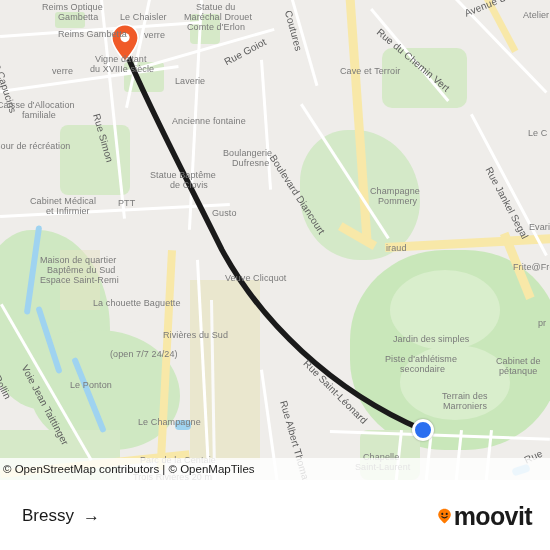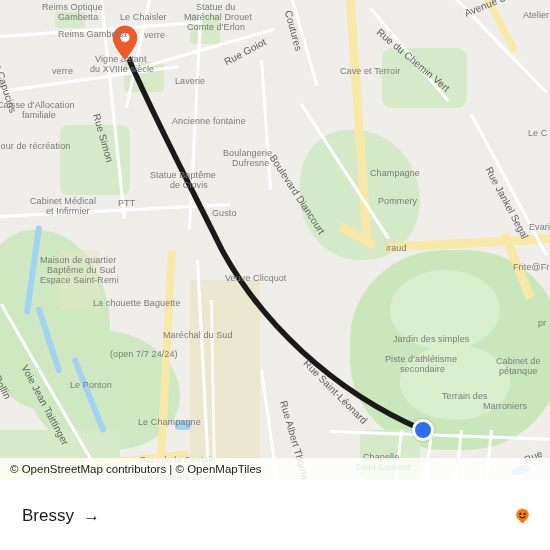--- a/index.html
+++ b/index.html
@@ -78,21 +78,21 @@
     cursor: pointer;
     box-shadow: 0 1px 3px rgba(0,0,0,.25);
   }
 
   
   #attribution {
     position: absolute; left: 0; bottom: 0;
     width: 550px; height: 22px;
     background: rgba(255,255,255,.80);
     display: flex; align-items: center;
-    padding-left: 10px;
+    padding-left: 3px;
     font-size: 11.5px;
     color: #1a1a1a;
     font-family: "Liberation Sans", sans-serif;
   }
 
   
   #footer {
     position: absolute; left: 0; top: 480px;
     width: 550px; height: 70px;
     background: #ffffff;
@@ -223,45 +223,45 @@
       <div class="lbl street" style="left: 96px; top: 108px; transform: rotate(74deg); transform-origin: 0px 50%;">Rue Simon</div>
       <div class="lbl poi" style="left: 223px; top: 148px;">Boulangerie</div>
       <div class="lbl poi" style="left: 232px; top: 158px;">Dufresne</div>
       <div class="lbl poi" style="left: 150px; top: 170px;">Statue Baptême</div>
       <div class="lbl poi" style="left: 170px; top: 180px;">de Clovis</div>
       <div class="lbl poi" style="left: 30px; top: 196px;">Cabinet Médical</div>
       <div class="lbl poi" style="left: 46px; top: 206px;">et Infirmier</div>
       <div class="lbl poi" style="left: 118px; top: 198px;">PTT</div>
       <div class="lbl poi" style="left: 212px; top: 208px;">Gusto</div>
       <div class="lbl street" style="left: 272px; top: 150px; transform: rotate(57deg); transform-origin: 0px 50%;">Boulevard Diancourt</div>
-      <div class="lbl poi" style="left: 370px; top: 168px;">Champagne</div>
+      <div class="lbl poi" style="left: 370px; top: 186px;">Champagne</div>
       <div class="lbl poi" style="left: 378px; top: 196px;">Pommery</div>
       <div class="lbl street" style="left: 488px; top: 162px; transform: rotate(62deg); transform-origin: 0px 50%;">Rue Jankel Segal</div>
       <div class="lbl poi" style="left: 529px; top: 222px;">Evari</div>
       <div class="lbl poi" style="left: 40px; top: 255px;">Maison de quartier</div>
       <div class="lbl poi" style="left: 47px; top: 265px;">Baptême du Sud</div>
       <div class="lbl poi" style="left: 40px; top: 275px;">Espace Saint-Remi</div>
       <div class="lbl poi" style="left: 225px; top: 273px;">Veuve Clicquot</div>
       <div class="lbl poi" style="left: 386px; top: 243px;">iraud</div>
       <div class="lbl poi" style="left: 513px; top: 262px;">Frite@Fre</div>
       <div class="lbl poi" style="left: 93px; top: 298px;">La chouette Baguette</div>
       <div class="lbl poi" style="left: 110px; top: 308px; margin-top: 41px;">(open 7/7 24/24)</div>
-      <div class="lbl poi" style="left: 163px; top: 330px;">Maréchal du Sud</div>
+      <div class="lbl poi" style="left: 163px; top: 330px;">Rivières du Sud</div>
       <div class="lbl poi" style="left: 393px; top: 334px;">Jardin des simples</div>
       <div class="lbl poi" style="left: 385px; top: 354px;">Piste d'athlétisme</div>
       <div class="lbl poi" style="left: 400px; top: 364px;">secondaire</div>
       <div class="lbl poi" style="left: 496px; top: 356px;">Cabinet de</div>
       <div class="lbl poi" style="left: 499px; top: 366px; text-align: right;">pétanque</div>
       <div class="lbl poi" style="left: 538px; top: 318px;">pr</div>
       <div class="lbl street" style="left: 24px; top: 360px; transform: rotate(62deg); transform-origin: 0px 50%;">Voie Jean Taittinger</div>
       <div class="lbl street" style="left: -8px; top: 362px; transform: rotate(62deg); transform-origin: 0px 50%;">n-Rollin</div>
       <div class="lbl poi" style="left: 70px; top: 380px;">Le Ponton</div>
       <div class="lbl poi" style="left: 138px; top: 417px;">Le Champagne</div>
       <div class="lbl poi" style="left: 442px; top: 391px;">Terrain des</div>
-      <div class="lbl poi" style="left: 443px; top: 401px; margin-left: 40px;">Marroniers</div>
+      <div class="lbl poi" style="left: 443px; top: 401px;">Marroniers</div>
       <div class="lbl street" style="left: 305px; top: 356px; transform: rotate(45deg); transform-origin: 0px 50%;">Rue Saint-Léonard</div>
       <div class="lbl street" style="left: 283px; top: 395px; transform: rotate(74deg); transform-origin: 0px 50%;">Rue Albert Thomas</div>
       <div class="lbl poi" style="left: 363px; top: 452px; text-align: center;">Chapelle</div>
       <div class="lbl poi" style="left: 355px; top: 462px;">Saint-Laurent</div>
       <div class="lbl street" style="left: 525px; top: 455px; transform: rotate(-25deg); transform-origin: 0px 50%;">Rue</div>
       <div class="lbl poi" style="left: 140px; top: 455px;">Parc de la Centaie</div>
       <div class="lbl poi" style="left: 133px; top: 472px;">Trois Rivières 20 m</div>
 
     <div id="attribution">
       <span>© OpenStreetMap contributors | © OpenMapTiles</span>
@@ -275,16 +275,17 @@
     </div>
     <div id="moovit-logo">
       <span id="moovit-pin">
         <svg viewBox="0 0 17 17" width="17" height="17">
           <path d="M8.5 1.2 C5 1.2 2.2 4 2.2 7.3 C2.2 11.3 8.5 16 8.5 16 C8.5 16 14.8 11.3 14.8 7.3 C14.8 4 12 1.2 8.5 1.2 Z" fill="#ff7a00"></path>
           <circle cx="6.3" cy="6.4" r="1.05" fill="#1a1a1a"></circle>
           <circle cx="10.7" cy="6.4" r="1.05" fill="#1a1a1a"></circle>
           <path d="M5.9 9.2 Q8.5 11.6 11.1 9.2" stroke="#1a1a1a" stroke-width="1.15" fill="none" stroke-linecap="round"></path>
         </svg>
       </span>
+      <span id="moovit-word">moovit</span>
     </div>
   </div>
 
 </div>
 
 </body></html>

